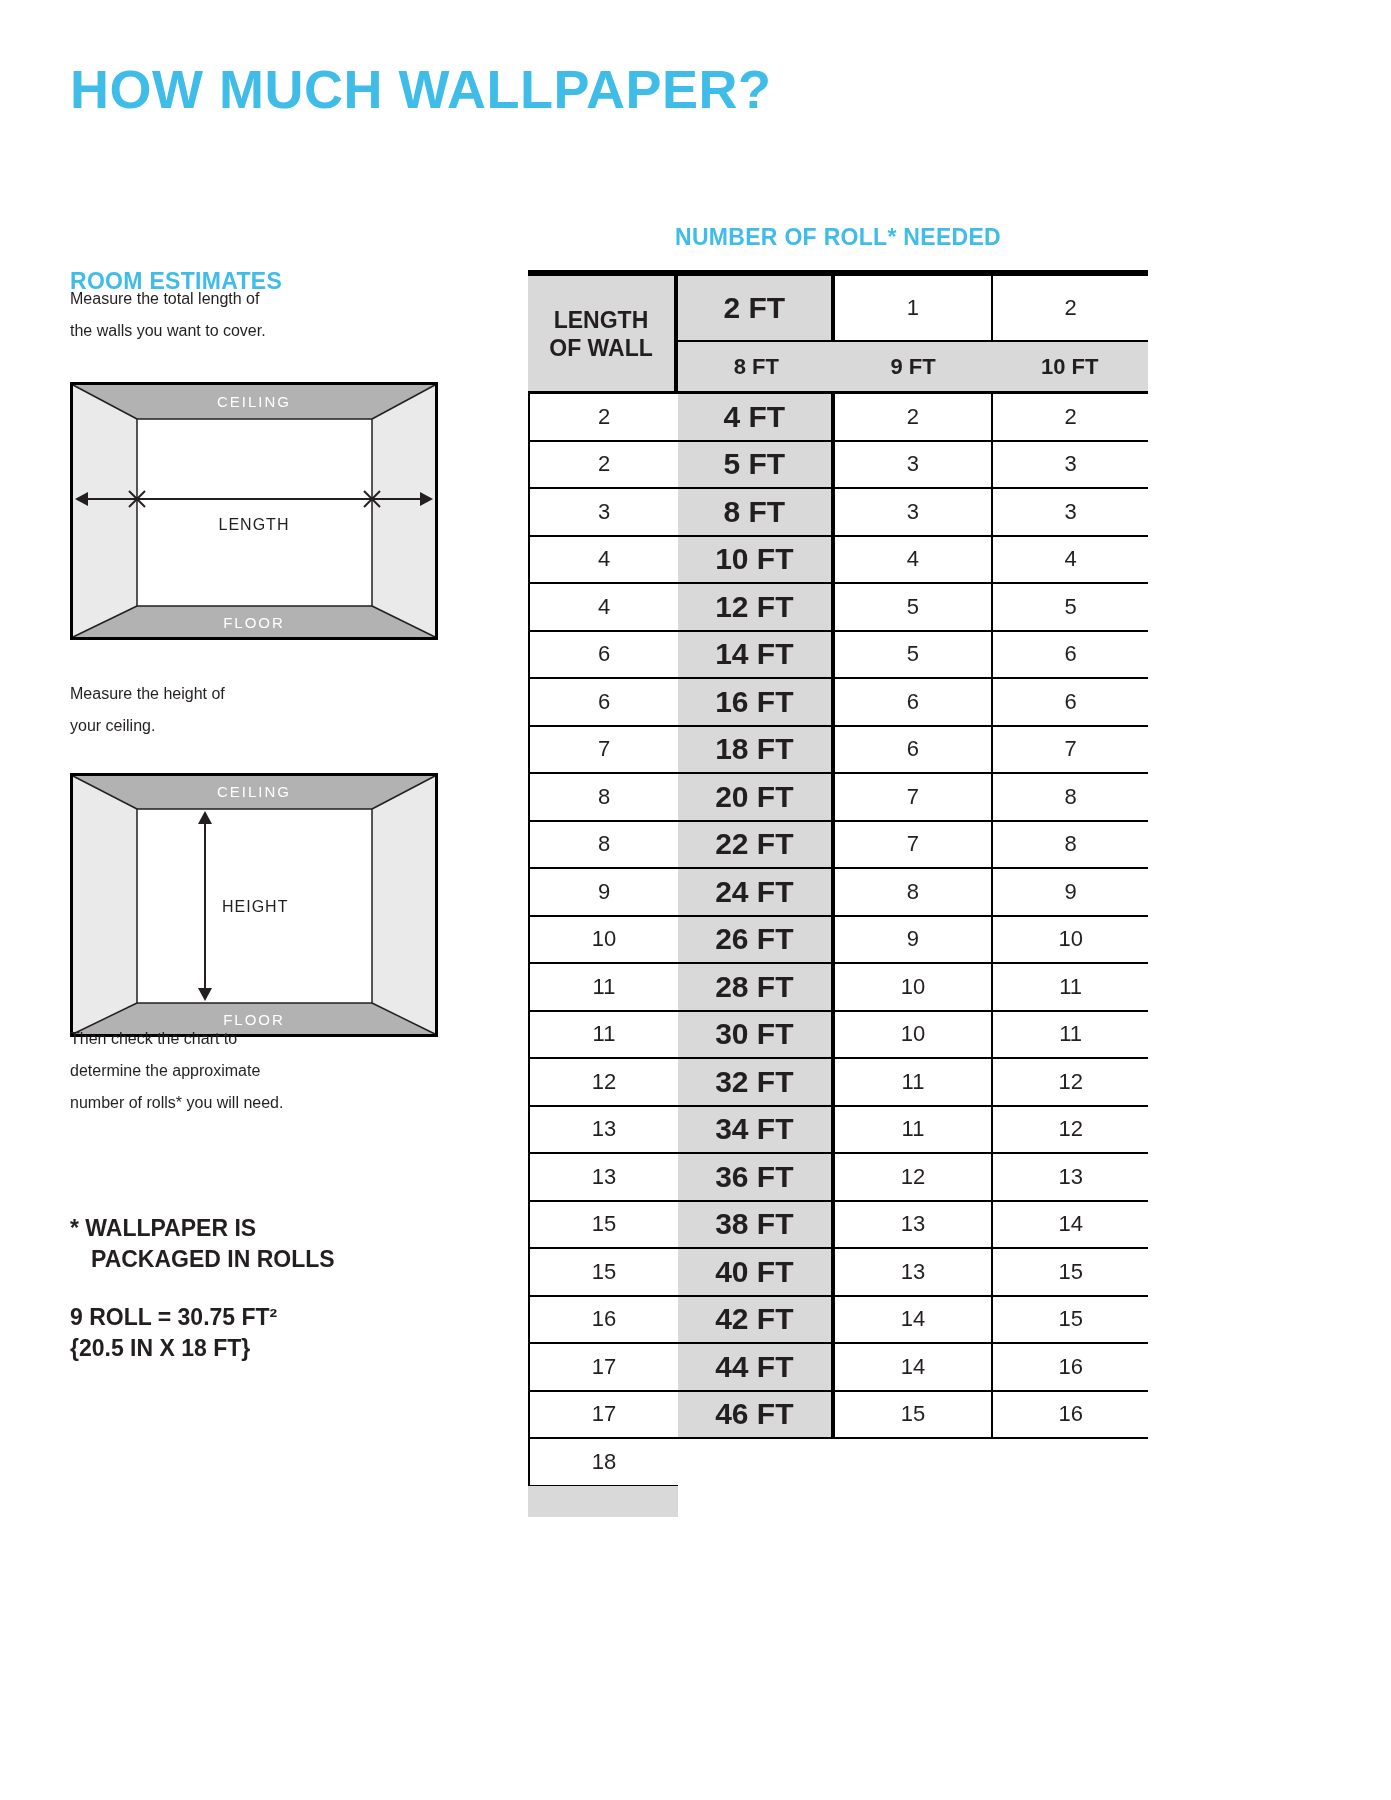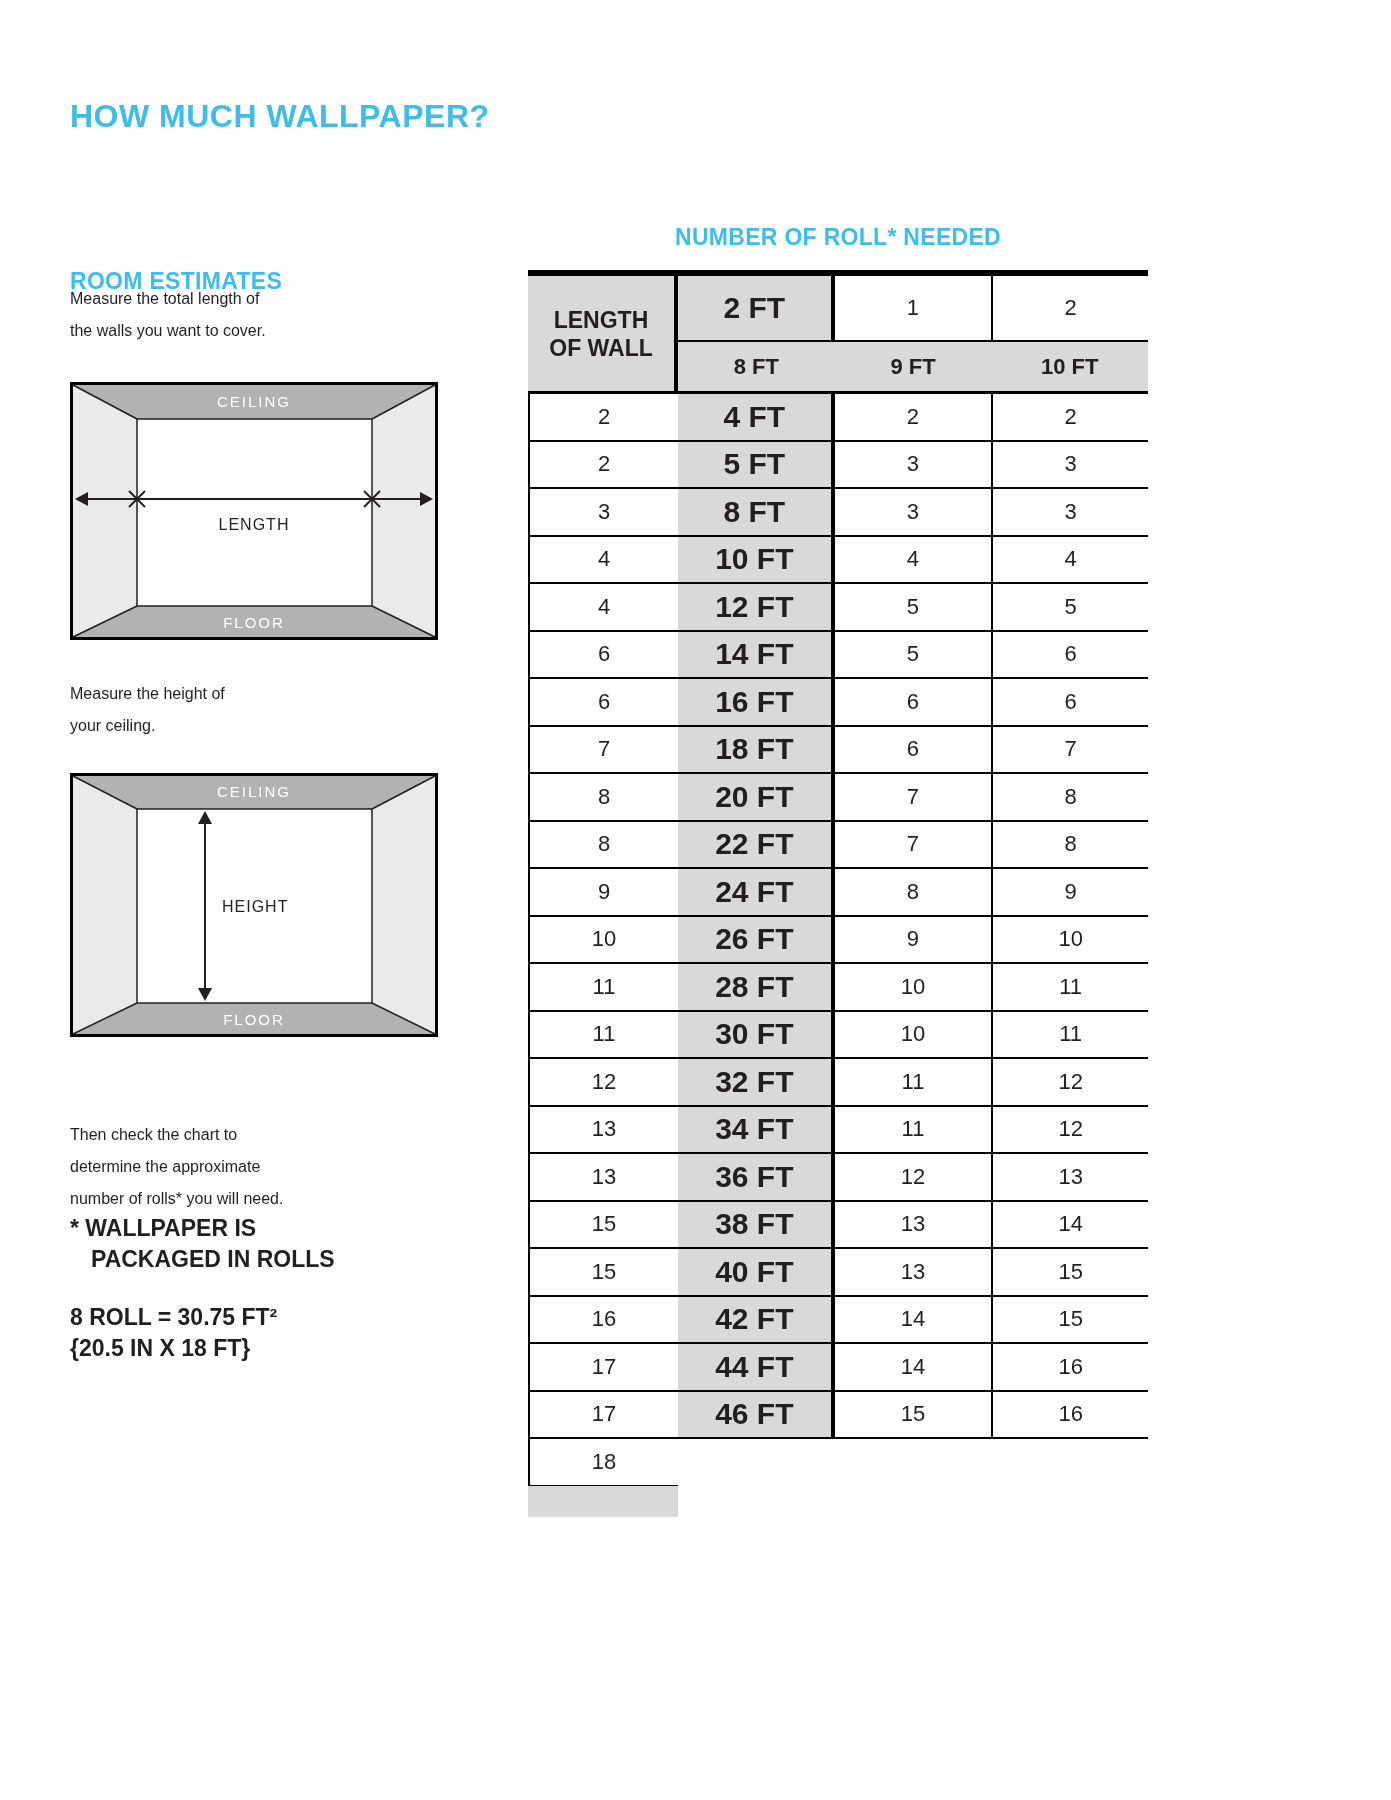--- a/index.html
+++ b/index.html
@@ -10,34 +10,34 @@
     --diag-light:#EAEAEA;
   }
   *{box-sizing:border-box;margin:0;padding:0;}
   html,body{background:#ffffff;}
   body{
     width:1391px;height:1800px;position:relative;overflow:hidden;
     font-family:"Liberation Sans", sans-serif;color:var(--ink);
   }
   .page-title{
     position:absolute;left:70px;top:58px;
-    font-size:32px;font-weight:bold;color:var(--accent);letter-spacing:.5px;margin-top:40px;
+    font-size:54px;font-weight:bold;color:var(--accent);letter-spacing:.5px;
   }
   .section-heading{
     position:absolute;font-size:23px;font-weight:bold;color:var(--accent);letter-spacing:.3px;
   }
   .re-heading{left:70px;top:224px;margin-top:44px;}
   .table-heading{left:528px;top:224px;width:620px;text-align:center;}
   .step{
     position:absolute;left:70px;font-size:16px;line-height:32px;
     white-space:pre-line;color:var(--ink);
   }
   .step1{top:283px;}
   .step2{top:678px;}
-  .step3{top:1119px;}
+  .step3{top:1023px;}
   .diagram{position:absolute;left:70px;display:block;}
   .diagram1{top:382px;}
   .diagram2{top:773px;}
   .diagram text{font-family:"Liberation Sans", sans-serif;}
   .surface-label{font-size:15px;fill:#ffffff;letter-spacing:2px;}
   .measure-label{font-size:16px;fill:var(--ink);letter-spacing:1px;}
   .footnote{
     position:absolute;left:70px;top:1213px;
     font-size:23px;font-weight:bold;line-height:31px;
   }
@@ -148,21 +148,21 @@
 <p class="step step3">Then check the chart to
 determine the approximate
 number of rolls* you will need.</p>
 
 <p class="footnote">
   <span>* WALLPAPER IS</span>
   <span class="indent">PACKAGED IN ROLLS</span>
 </p>
 
 <p class="roll-size">
-  <span>8 ROLL = 30.75 FT²</span>
+  <span>9 ROLL = 30.75 FT²</span>
   <span>{20.5 IN X 18 FT}</span>
 </p>
 
 <h2 class="section-heading table-heading">NUMBER OF ROLL* NEEDED</h2>
 
 <div class="roll-table">
   <div class="cell corner">LENGTH
 OF WALL</div>
   <div class="cell sub-h">8 FT</div>
   <div class="cell sub-h">9 FT</div>

